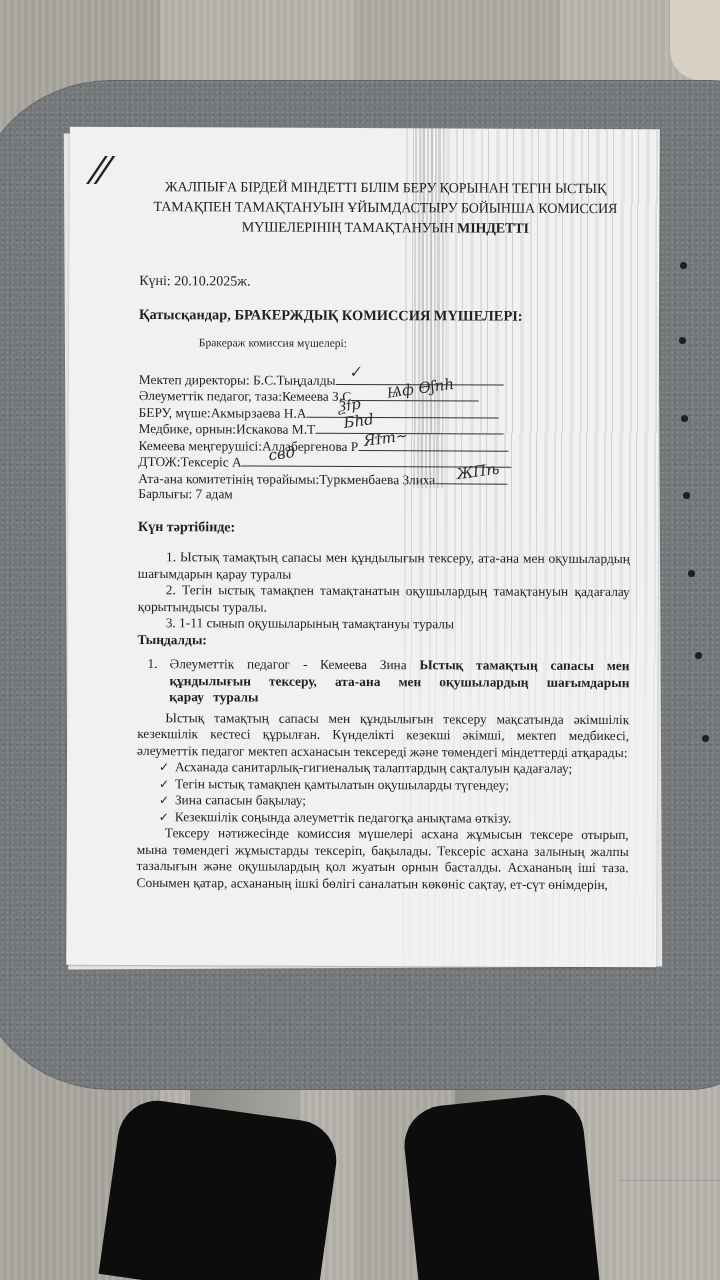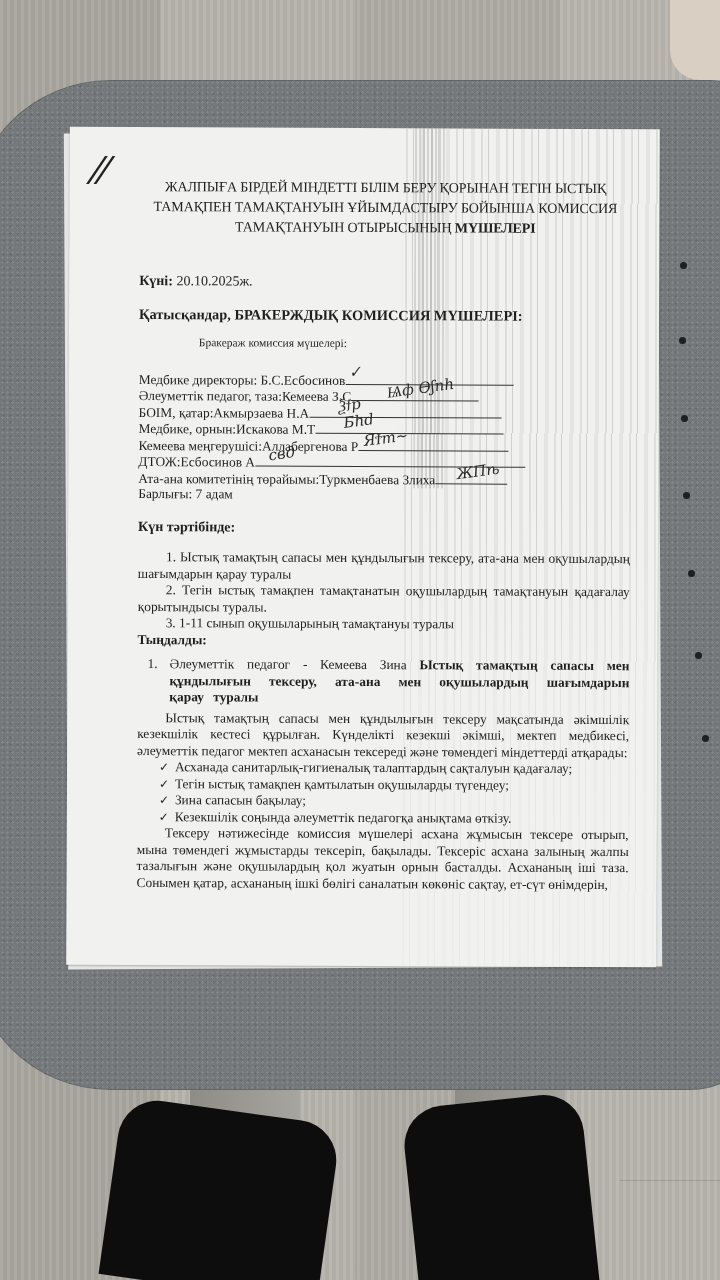--- a/index.html
+++ b/index.html
@@ -72,21 +72,21 @@
       font-family: "DejaVu Sans", sans-serif; transform: skewX(-20deg);
       letter-spacing: -4px;
     }
     .doc { position: absolute; left: 70px; top: 50px; width: 492px; color: #1f1f1f; font-size: 13.4px; line-height: 16.5px; }
     .title {
       text-align: center; font-size: 14px; line-height: 20px; margin: 0 0 36px 0;
       letter-spacing: -0.1px;
     }
     .title b { font-weight: bold; }
     .meta-line { margin: 0 0 16px 0; font-size: 14px; }
-    .meta-line b { font-weight: bold; }
+    .meta-line b { font-weight: normal; }
     .meta-heading { font-weight: bold; font-size: 14.4px; margin: 0 0 12px 0; }
     .sub { font-size: 11.5px; margin: 0 0 20px 60px; }
     .members { margin: 0; }
     .member { position: relative; height: 16.5px; white-space: nowrap; }
     .member .line { display: inline-block; border-bottom: 1px solid #333; height: 12px; vertical-align: baseline; }
     .sig {
       position: absolute; top: -8px; font-family: "DejaVu Serif", serif; font-style: italic;
       font-size: 15px; color: #2a2a2a; transform: rotate(-8deg);
     }
     .total { margin: 0 0 16px 0; }
@@ -129,35 +129,35 @@
 
 <div class="paper">
   <div class="streaks"></div>
   <div class="streak-dark"></div>
   <div class="mark">//</div>
 
   <div class="doc">
     <div class="title">
       <div>ЖАЛПЫҒА БІРДЕЙ МІНДЕТТІ БІЛІМ БЕРУ ҚОРЫНАН ТЕГІН ЫСТЫҚ</div>
       <div>ТАМАҚПЕН ТАМАҚТАНУЫН ҰЙЫМДАСТЫРУ БОЙЫНША КОМИССИЯ</div>
-      <div><span>ТАМАҚТАНУЫН ОТЫРЫСЫНЫҢ </span><b>МҮШЕЛЕРІ</b></div>
+      <div><span>МҮШЕЛЕРІНІҢ ТАМАҚТАНУЫН </span><b>МІНДЕТТІ</b></div>
     </div>
 
     <p class="meta-line"><b>Күні:</b><span> 20.10.2025ж.</span></p>
 
     <p class="meta-heading">Қатысқандар, БРАКЕРЖДЫҚ КОМИССИЯ МҮШЕЛЕРІ:</p>
     <p class="sub">Бракераж комиссия мүшелері:</p>
 
     <div class="members">
-      <div class="member"><span>Медбике директоры:  Б.С.Есбосинов</span><span class="line" style="width:168px"></span><span class="sig" style="left:210px;">✓</span></div>
+      <div class="member"><span>Мектеп директоры:  Б.С.Тыңдалды</span><span class="line" style="width:168px"></span><span class="sig" style="left:210px;">✓</span></div>
       <div class="member"><span>Әлеуметтік педагог, таза:Кемеева З.С</span><span class="line" style="width:128px"></span><span class="sig" style="left:248px;">Ѩф Ѳʃnh</span></div>
-      <div class="member"><span>БОІМ, қатар:Акмырзаева Н.А</span><span class="line" style="width:192px"></span><span class="sig" style="left:200px;">Ѯϯр</span></div>
+      <div class="member"><span>БЕРУ, мүше:Акмырзаева Н.А</span><span class="line" style="width:192px"></span><span class="sig" style="left:200px;">Ѯϯр</span></div>
       <div class="member"><span>Медбике, орнын:Искакова М.Т</span><span class="line" style="width:188px"></span><span class="sig" style="left:205px;">Бhd</span></div>
       <div class="member"><span>Кемеева меңгерушісі:Аллабергенова Р</span><span class="line" style="width:150px"></span><span class="sig" style="left:225px;">ЯϮm~</span></div>
-      <div class="member"><span>ДТОЖ:Есбосинов А</span><span class="line" style="width:270px"></span><span class="sig" style="left:130px;">свд</span></div>
+      <div class="member"><span>ДТОЖ:Тексеріс А</span><span class="line" style="width:270px"></span><span class="sig" style="left:130px;">свд</span></div>
       <div class="member"><span>Ата-ана комитетінің төрайымы:Туркменбаева Злиха</span><span class="line" style="width:72px"></span><span class="sig" style="left:318px;">ЖПѣ</span></div>
     </div>
     <p class="total">Барлығы: 7 адам</p>
 
     <p class="h-bold">Күн тәртібінде:</p>
     <div class="agenda">
       <p class="ind">1. Ыстық тамақтың сапасы мен құндылығын тексеру, ата-ана мен оқушылардың шағымдарын қарау туралы</p>
       <p class="ind">2. Тегін ыстық тамақпен тамақтанатын оқушылардың тамақтануын қадағалау қорытындысы туралы.</p>
       <p class="ind">3. 1-11 сынып оқушыларының тамақтануы туралы</p>
     </div>

